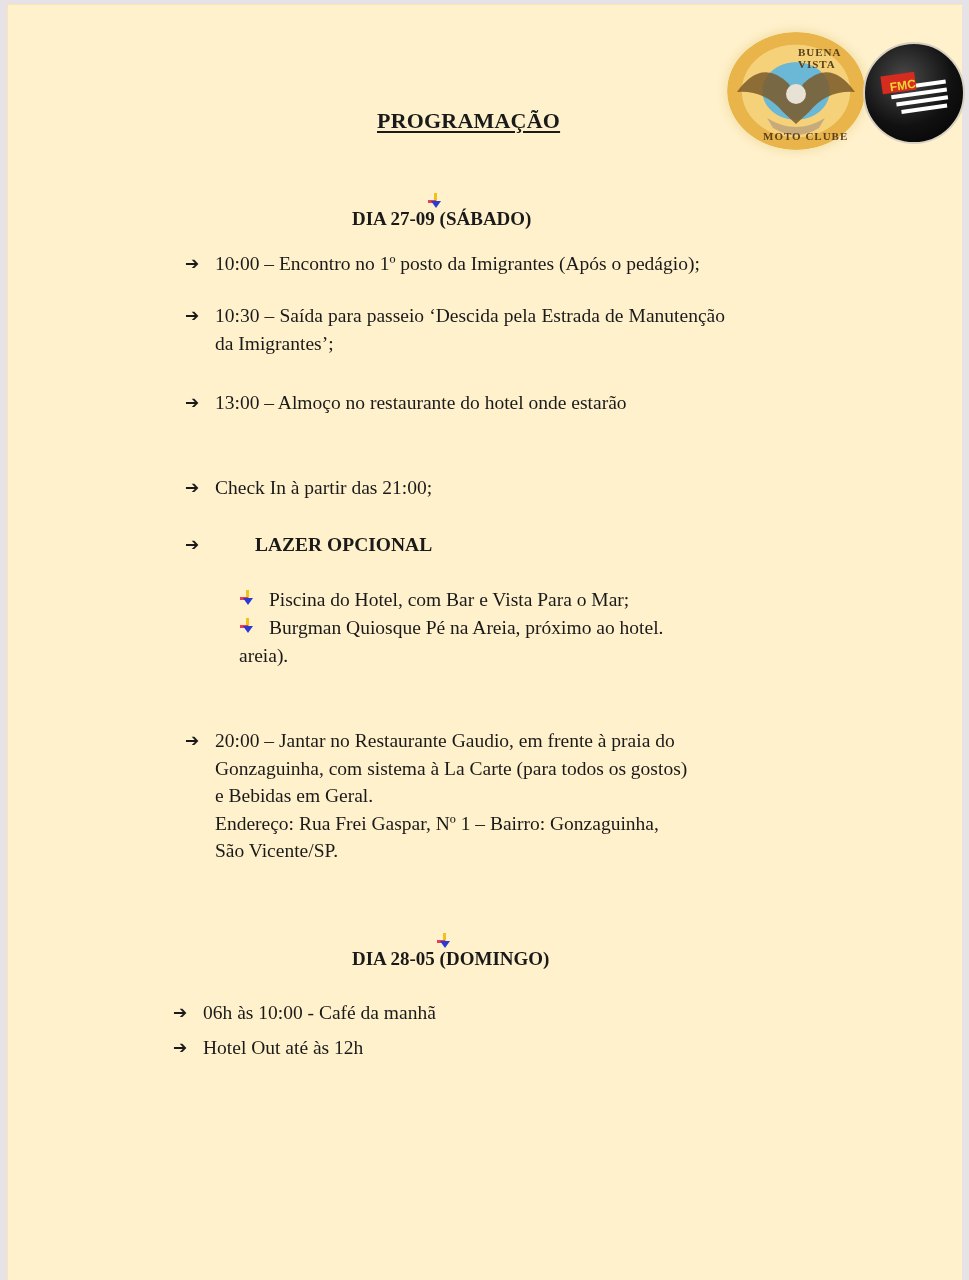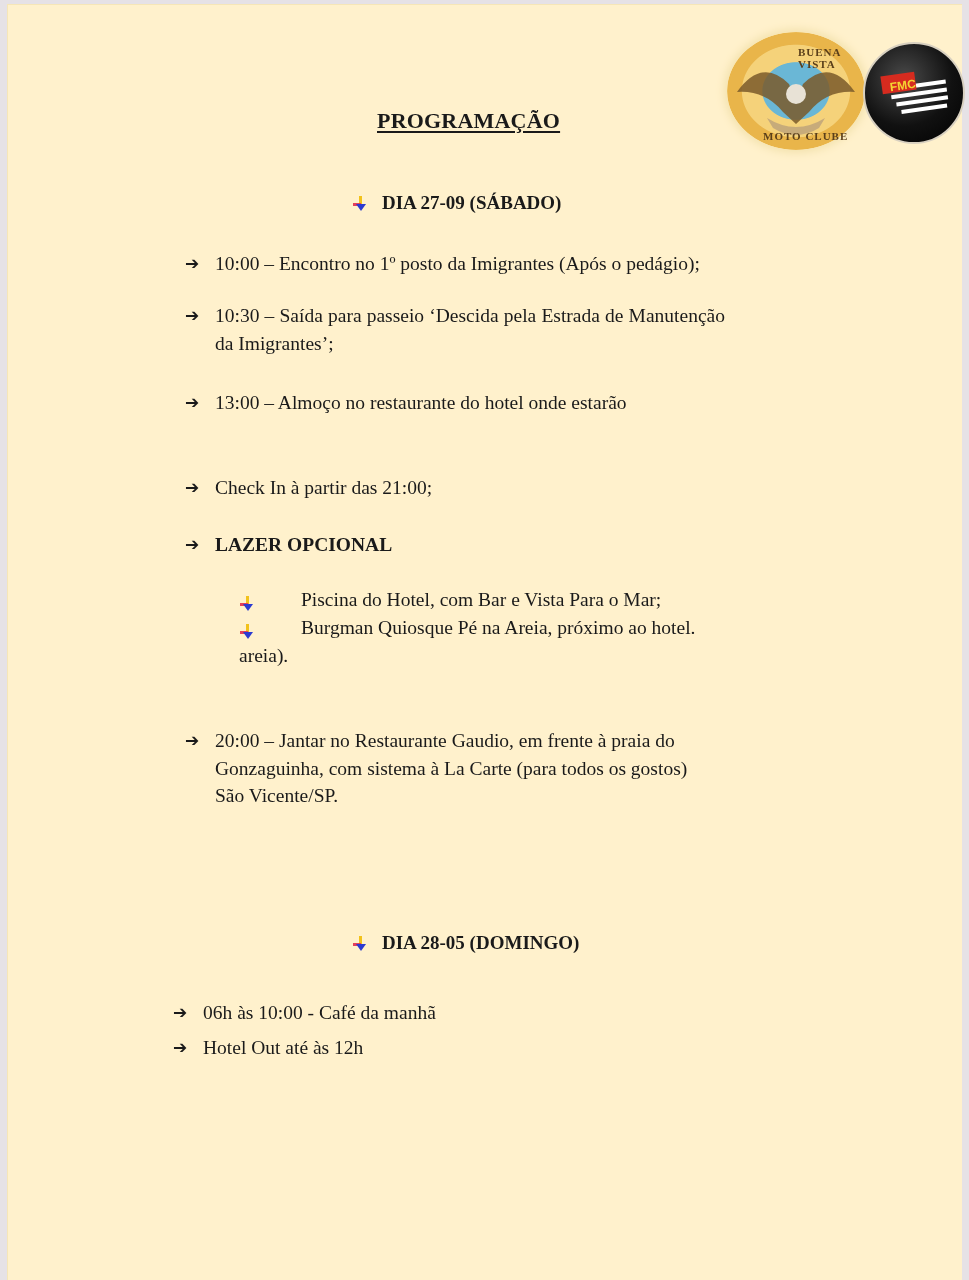--- a/index.html
+++ b/index.html
@@ -14,29 +14,29 @@
     position: absolute; left: 7px; top: 4px; width: 955px; height: 1276px;
     background: #fff1cc;
     box-shadow: inset 1px 1px 0 #f6e6b8;
   }
   .abs { position: absolute; }
   .title {
     left: 370px; top: 104px; font-weight: bold; font-size: 22px;
     text-decoration: underline; text-decoration-thickness: 2px; text-underline-offset: 3px;
     letter-spacing: 0.2px;
   }
-  .day-head { font-weight: bold; font-size: 19px; display: flex; align-items: center; }
+  .day-head { font-weight: bold; font-size: 19px; display: flex; align-items: center; flex-direction: column; }
   .day-head .pin { margin-right: 12px; }
   .pin { width: 18px; height: 16px; display: inline-block; position: relative; flex: none; }
   .item { font-size: 19.5px; line-height: 27.5px; display: flex; }
   .arrow { width: 30px; flex: none; font-weight: bold; font-family: "DejaVu Sans", sans-serif; font-size: 17px; line-height: 27.5px; }
   .item .txt { flex: 1; }
   .justify { text-align: justify; text-align-last: left; }
-  .bold { font-weight: bold; }
-  .sub { font-size: 19.5px; line-height: 28px; display: flex; align-items: center; gap: 32px; }
+  .bold { font-weight: bold; margin-left: 40px; }
+  .sub { font-size: 19.5px; line-height: 28px; display: flex; align-items: flex-start; }
   .sub .pin { margin-right: 12px; }
   .cont { font-size: 19.5px; line-height: 28px; }
   .logo { position: absolute; border-radius: 50%; }
   .logo-bv {
     left: 720px; top: 28px; width: 138px; height: 118px;
     background: radial-gradient(ellipse at center, #6ab7d6 0 34%, #f5d27a 35% 55%, #e9b54a 56% 70%, #f7df9f 71% 100%);
     box-shadow: 0 0 8px 3px #f3e2ae;
   }
   .logo-fmc {
     left: 856px; top: 38px; width: 102px; height: 102px;
@@ -136,20 +136,22 @@
       <span>Burgman Quiosque Pé na Areia, próximo ao hotel.</span>
     </div>
     <div class="cont">areia).</div>
   </div>
 
   <div class="abs item" style="left:178px;top:723px;width:545px;">
     <span class="arrow">➔</span>
     <span class="txt">
       <div>20:00 – Jantar no Restaurante Gaudio, em frente à praia do</div>
       <div>Gonzaguinha, com sistema à La Carte (para todos os gostos)</div>
+      <div>e Bebidas em Geral.</div>
+      <div>Endereço: Rua Frei Gaspar, Nº 1 – Bairro: Gonzaguinha,</div>
       <div>São Vicente/SP.</div>
     </span>
   </div>
 
   <div class="abs day-head" style="left:345px;top:928px;">
     <span class="pin">
       <svg width="18" height="16" viewBox="0 0 18 16">
           <rect x="7" y="0" width="3" height="8" fill="#f2c21b"></rect>
           <rect x="1" y="7" width="8" height="3" fill="#e3405a"></rect>
           <path d="M4 8 L14 8 L9 15 Z" fill="#2b3bd1"></path>

